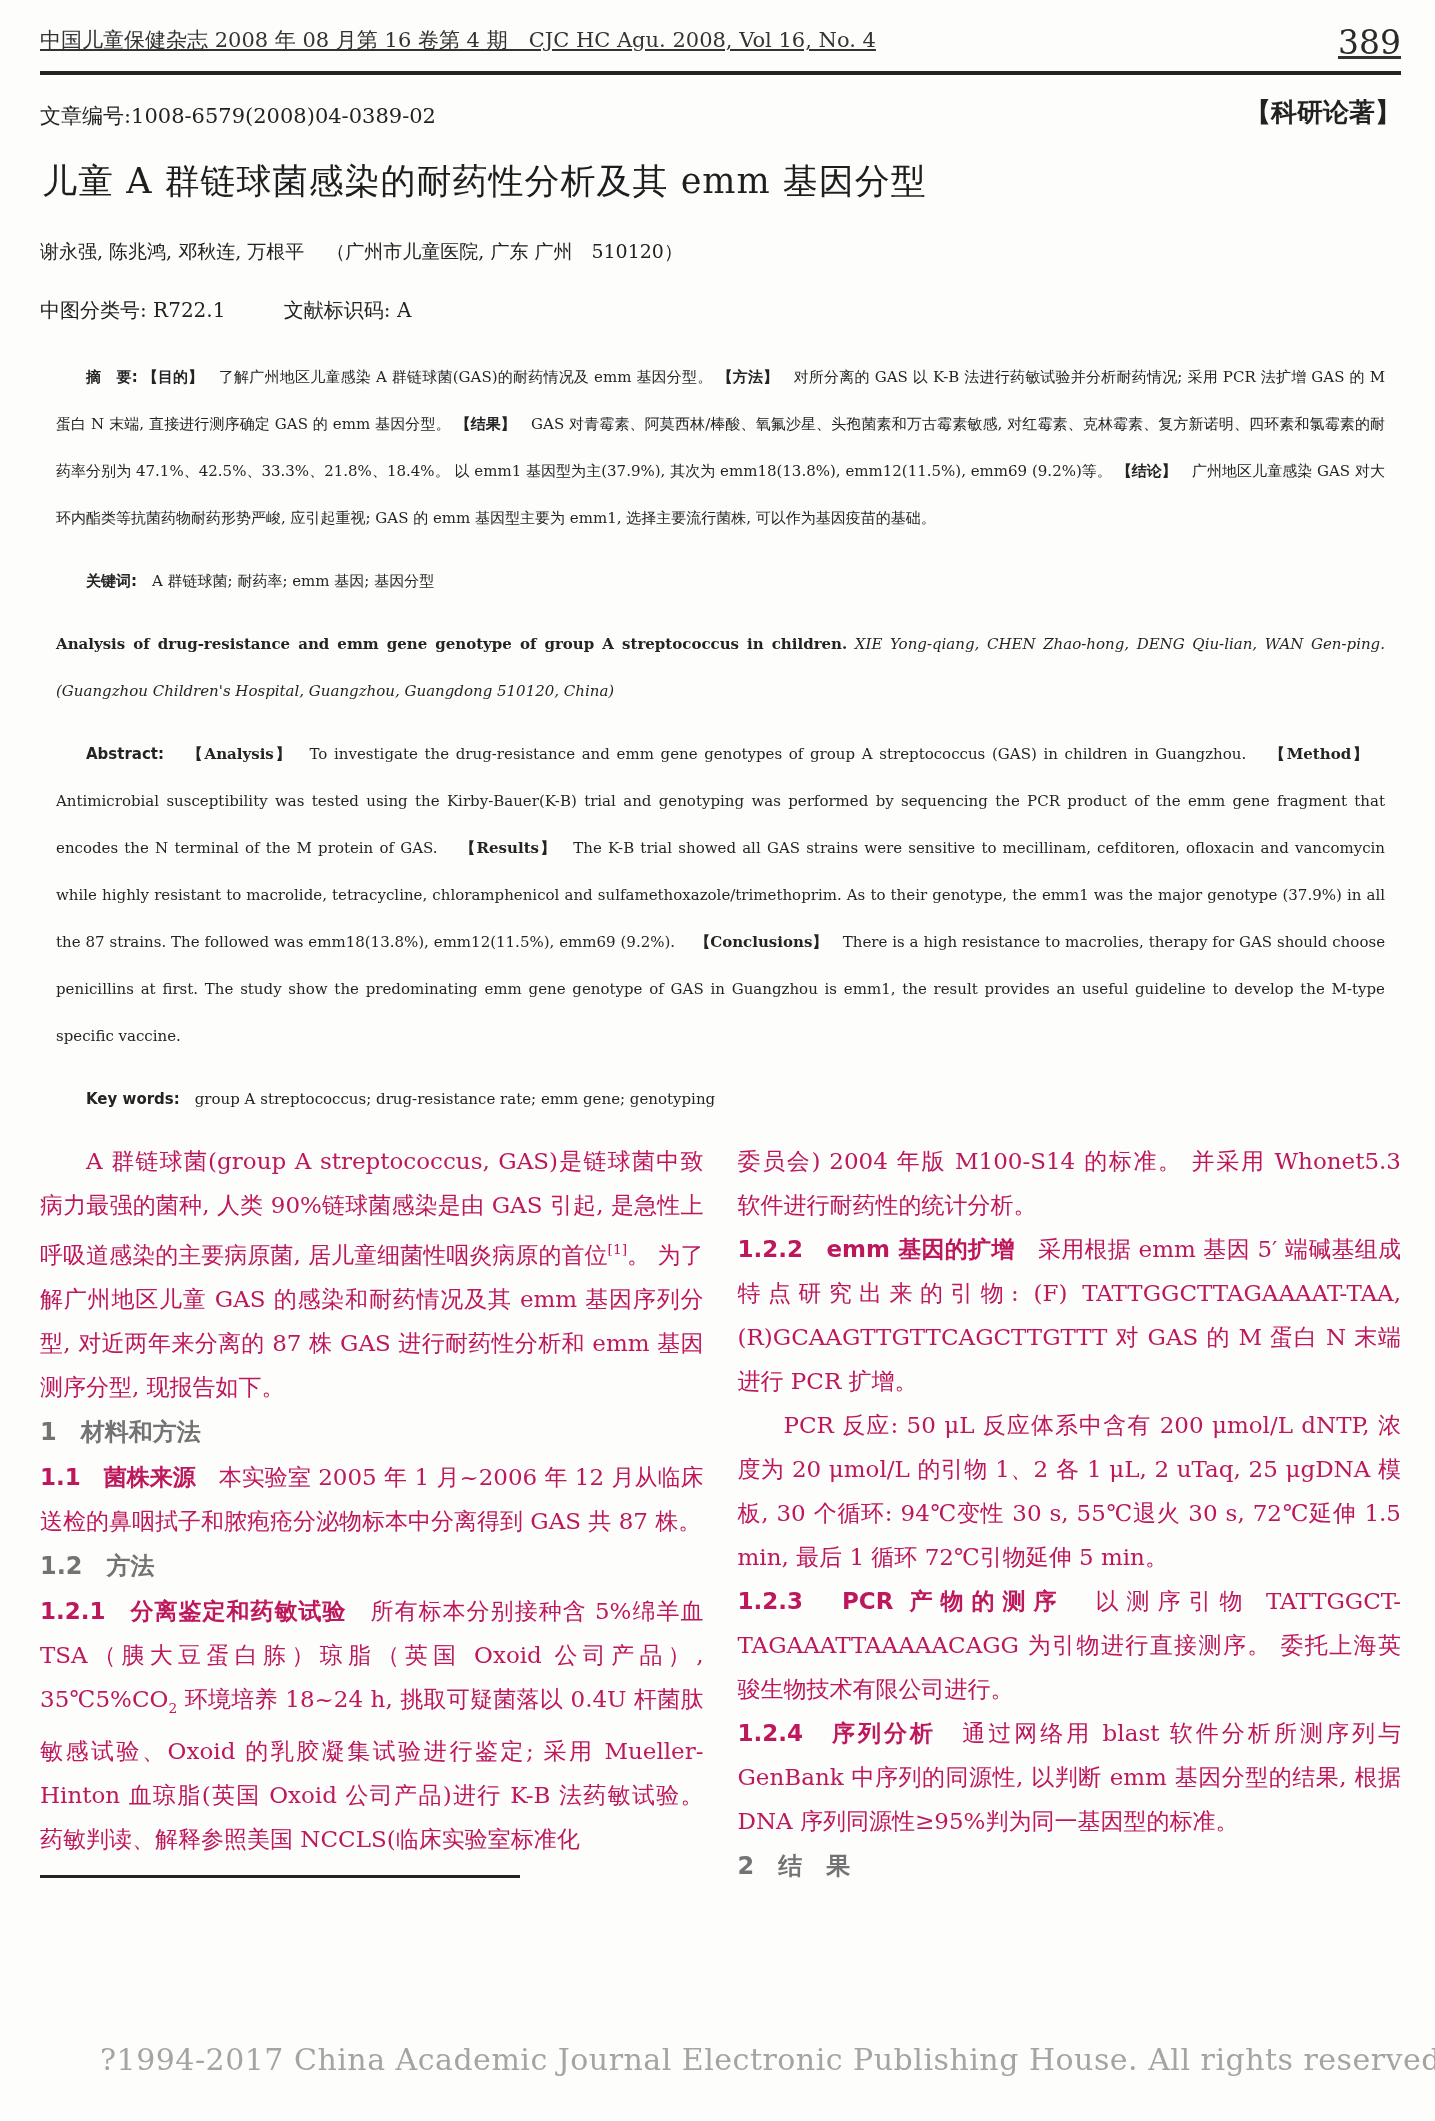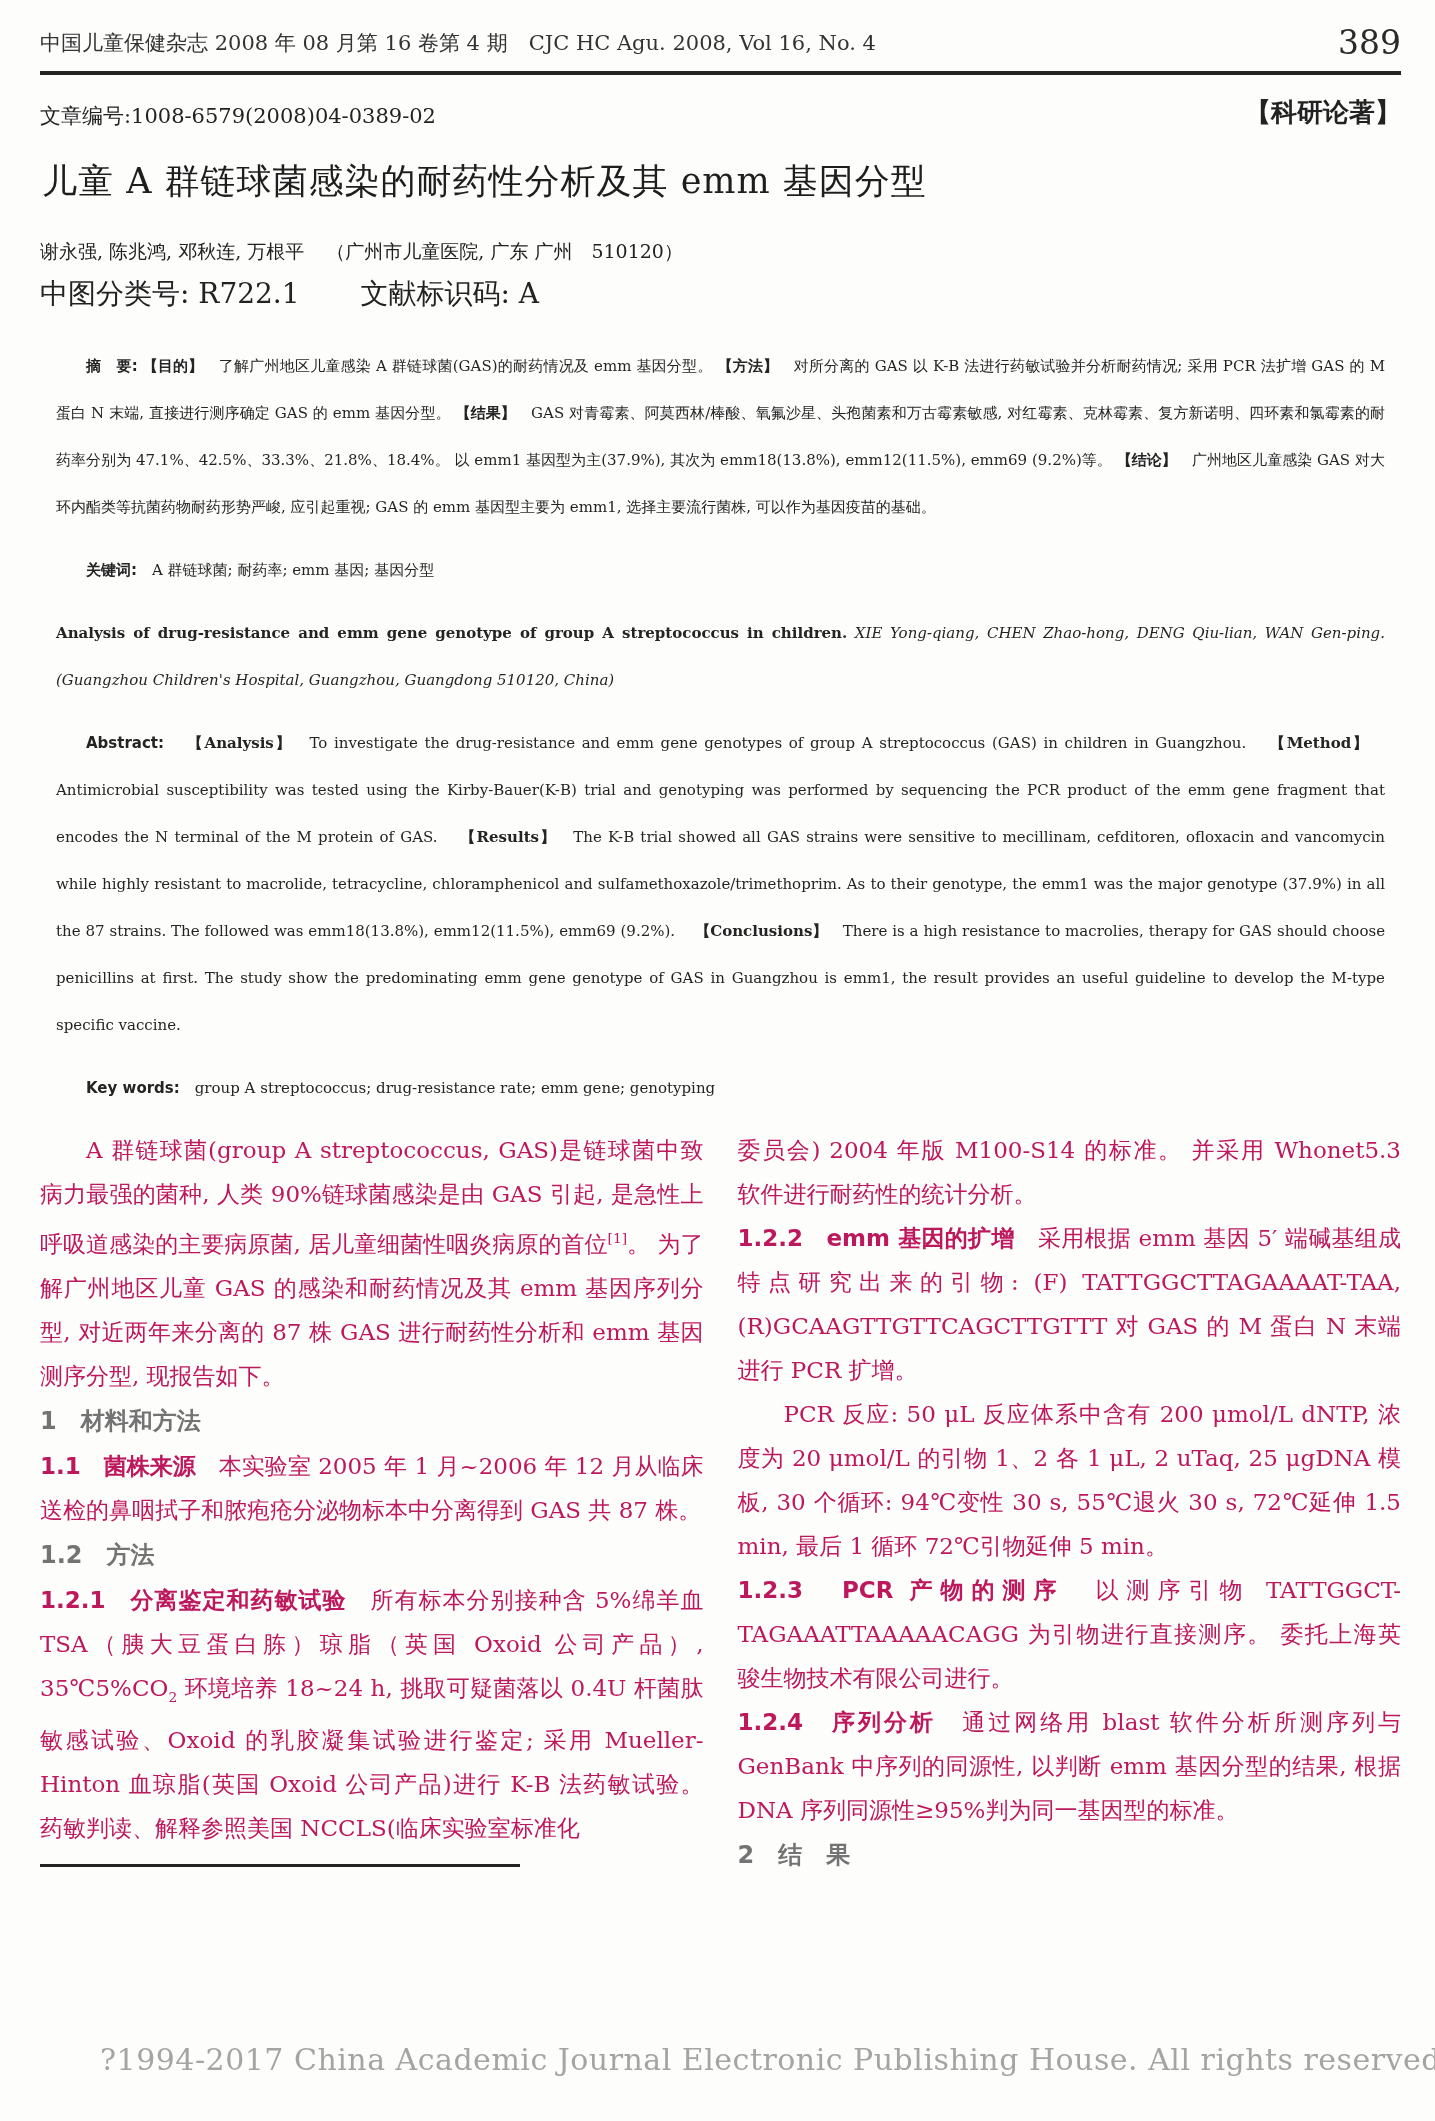--- a/index.html
+++ b/index.html
@@ -2,29 +2,29 @@
 <html><head>
 <meta charset="utf-8">
 <style>
   html,body{margin:0;padding:0;background:#e8e8e8;}
   .page{
     position:relative;width:1435px;height:2121px;margin:0 auto;
     background:#fdfdfc;color:#222;overflow:hidden;
     font-family:"DejaVu Serif","Liberation Serif",serif;
   }
   .content{padding:26px 34px 0 40px;}
-  .header-row{display:flex;justify-content:space-between;align-items:center;font-size:21px;color:#333;}
+  .header-row{display:flex;justify-content:space-between;align-items:flex-start;font-size:21px;color:#333;text-decoration:underline;}
   .pageno{font-size:33px;line-height:1;color:#2a2a2a;}
   .rule{border-top:4px solid #242424;margin-top:12px;}
   .meta-row{display:flex;justify-content:space-between;align-items:flex-end;margin-top:20px;font-size:21px;gap:32px;}
   .badge{font-size:26px;font-weight:bold;font-family:"DejaVu Sans","Liberation Sans",sans-serif;}
   .title{font-size:35px;font-weight:normal;margin:28px 0 0 2px;letter-spacing:1px;color:#1e1e1e;}
   .authors-row{margin-top:34px;font-size:19px;}
   .aff{margin-left:16px;}
-  .clc-row{margin-top:10px;font-size:28px;}
+  .clc-row{margin-top:32px;font-size:20px;}
   .clc-gap{margin-left:52px;}
   .abs{margin:16px;font-size:15px;line-height:47px;text-align:justify;color:#242424;}
   .abs-block{margin-top:30px;}
   .en-block{margin-top:8px;}
   .ind{text-indent:2em;}
   .hei{font-family:"DejaVu Sans","Liberation Sans",sans-serif;}
   b.hei{font-weight:bold;}
   .cols{display:flex;gap:34px;margin-top:14px;}
   .col{flex:1;min-width:0;}
   .body{margin:0;font-size:23px;line-height:44px;text-align:justify;color:#be185d;}

